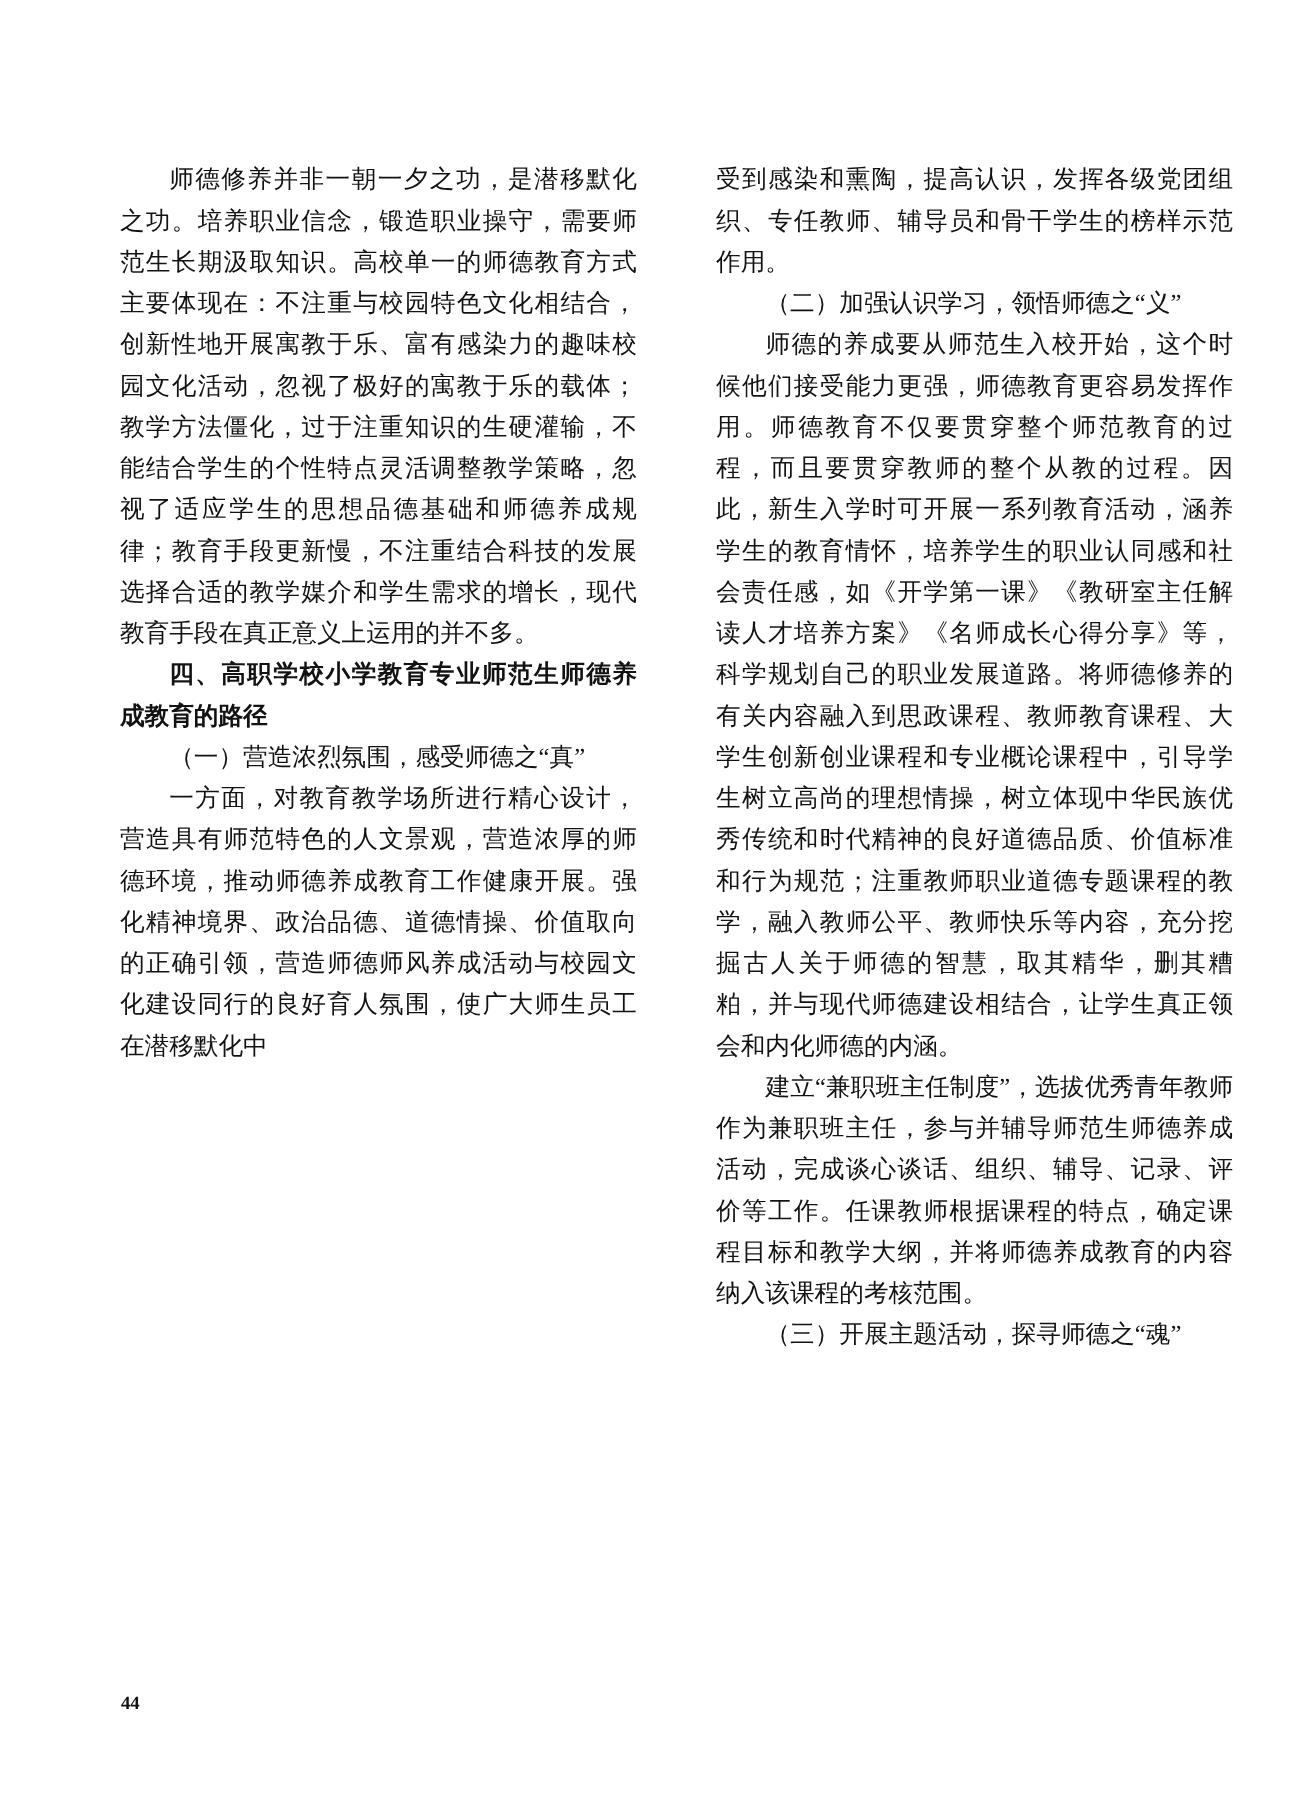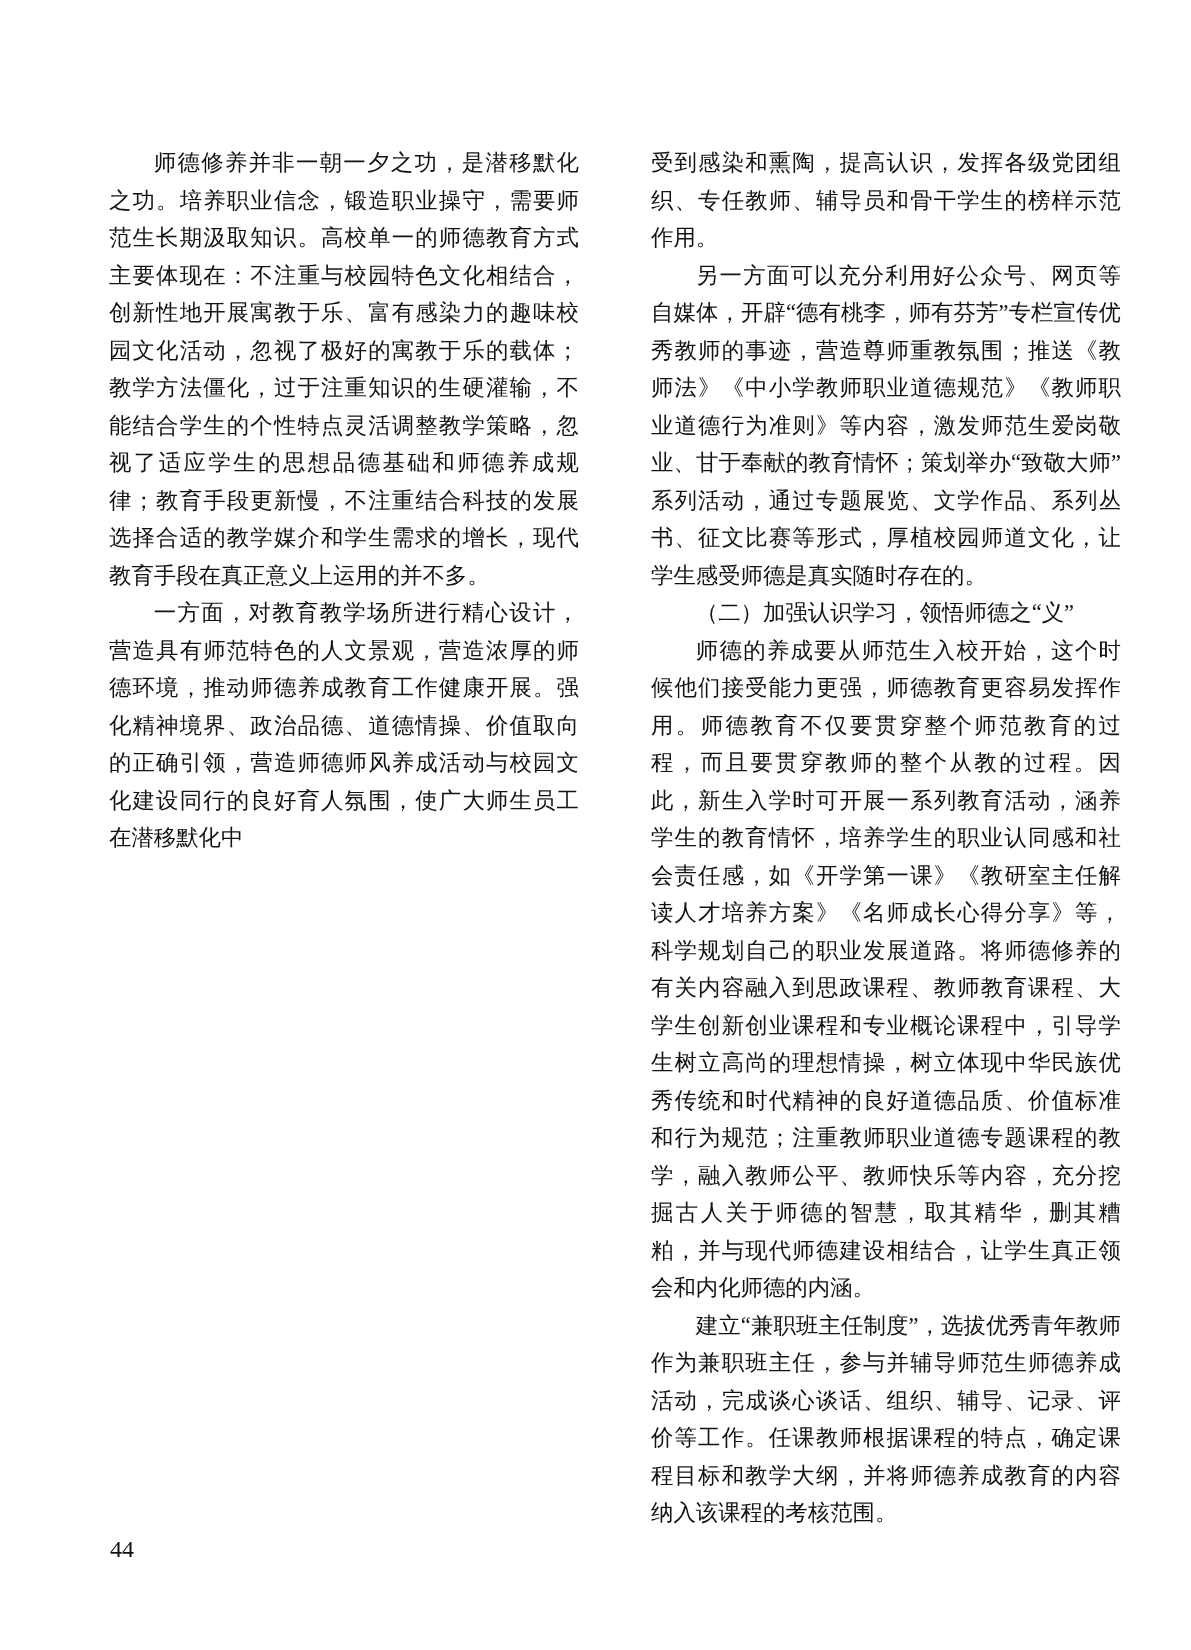--- a/index.html
+++ b/index.html
@@ -37,36 +37,38 @@
   .para.body-continued { text-indent: 0; }
   .para.heading {
     font-weight: bold;
     font-family: "Liberation Sans", "DejaVu Sans", sans-serif;
   }
   .para.subheading { font-weight: normal; }
   .page-number {
     position: absolute;
     left: 110px;
     top: 1528px;
-    font-size: 24px;
+    font-size: 17px;
     line-height: 34px;
     font-family: "Liberation Serif", "DejaVu Serif", serif;
     color: var(--text-color, #121212);
+    font-weight: bold;
   }
 </style>
 </head>
 <body>
 
 <div class="page">
   <section class="column column-left">
       <p class="para body">师德修养并非一朝一夕之功，是潜移默化之功。培养职业信念，锻造职业操守，需要师范生长期汲取知识。高校单一的师德教育方式主要体现在：不注重与校园特色文化相结合，创新性地开展寓教于乐、富有感染力的趣味校园文化活动，忽视了极好的寓教于乐的载体；教学方法僵化，过于注重知识的生硬灌输，不能结合学生的个性特点灵活调整教学策略，忽视了适应学生的思想品德基础和师德养成规律；教育手段更新慢，不注重结合科技的发展选择合适的教学媒介和学生需求的增长，现代教育手段在真正意义上运用的并不多。</p>
+      <p class="para heading">四、高职学校小学教育专业师范生师德养成教育的路径</p>
+      <p class="para subheading">（一）营造浓烈氛围，感受师德之“真”</p>
       <p class="para body">一方面，对教育教学场所进行精心设计，营造具有师范特色的人文景观，营造浓厚的师德环境，推动师德养成教育工作健康开展。强化精神境界、政治品德、道德情操、价值取向的正确引领，营造师德师风养成活动与校园文化建设同行的良好育人氛围，使广大师生员工在潜移默化中</p>
     </section>
   <section class="column column-right">
       <p class="para body-continued">受到感染和熏陶，提高认识，发挥各级党团组织、专任教师、辅导员和骨干学生的榜样示范作用。</p>
-      <p class="para body">另一方面可以充分利用好公众号、网页等自媒体，开辟“德有桃李，师有芬芳”专栏宣传优秀教师的事迹，营造尊师重教氛围；推送《教师法》《中小学教师职业道德规范》《教师职业道德行为准则》等内容，激发师范生爱岗敬业、甘于奉献的教育情怀；策划举办“致敬大师”系列活动，通过专题展览、文学作品、系列丛书、征文比赛等形式，厚植校园师道文化，让学生感受师德是真实随时存在的。</p>
       <p class="para subheading">（二）加强认识学习，领悟师德之“义”</p>
       <p class="para body">师德的养成要从师范生入校开始，这个时候他们接受能力更强，师德教育更容易发挥作用。师德教育不仅要贯穿整个师范教育的过程，而且要贯穿教师的整个从教的过程。因此，新生入学时可开展一系列教育活动，涵养学生的教育情怀，培养学生的职业认同感和社会责任感，如《开学第一课》《教研室主任解读人才培养方案》《名师成长心得分享》等，科学规划自己的职业发展道路。将师德修养的有关内容融入到思政课程、教师教育课程、大学生创新创业课程和专业概论课程中，引导学生树立高尚的理想情操，树立体现中华民族优秀传统和时代精神的良好道德品质、价值标准和行为规范；注重教师职业道德专题课程的教学，融入教师公平、教师快乐等内容，充分挖掘古人关于师德的智慧，取其精华，删其糟粕，并与现代师德建设相结合，让学生真正领会和内化师德的内涵。</p>
       <p class="para body">建立“兼职班主任制度”，选拔优秀青年教师作为兼职班主任，参与并辅导师范生师德养成活动，完成谈心谈话、组织、辅导、记录、评价等工作。任课教师根据课程的特点，确定课程目标和教学大纲，并将师德养成教育的内容纳入该课程的考核范围。</p>
       <p class="para subheading">（三）开展主题活动，探寻师德之“魂”</p>
     </section>
   <div class="page-number">44</div>
 </div>
 
 </body></html>

